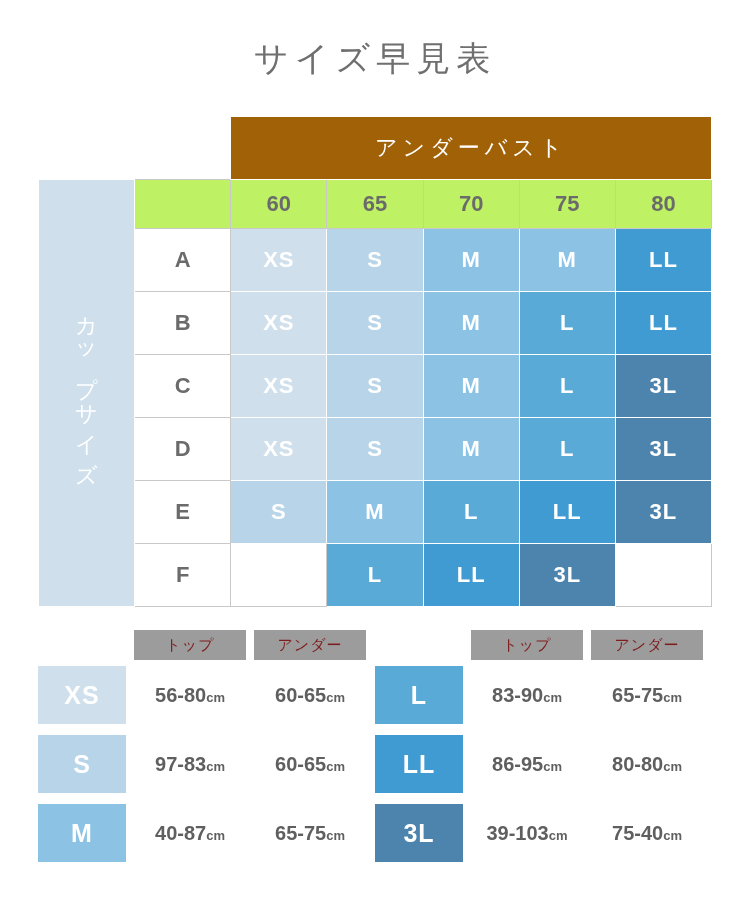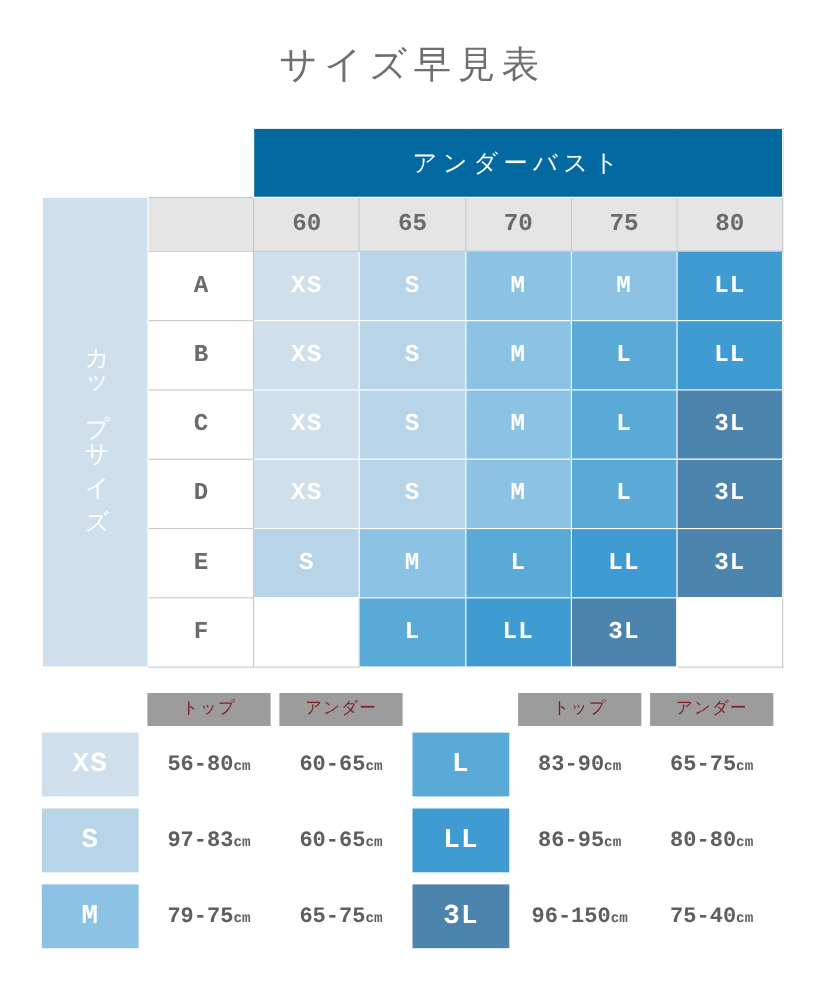--- a/index.html
+++ b/index.html
@@ -12,21 +12,20 @@
     background: #ffffff;
     font-family: "Liberation Sans", sans-serif;
     color: #6b6b6b;
     overflow: hidden;
   }
 
   .page {
     position: relative;
     width: 750px;
     height: 648px;
-    font-family: Liberation Mono, monospace;
   }
 
   
   .title {
     text-align: center;
     font-size: 34px;
     letter-spacing: 6px;
     color: #6f6f6f;
     font-weight: 400;
     padding-top: 36px;
@@ -46,21 +45,21 @@
     height: 62px;
     text-align: center;
     vertical-align: middle;
     font-size: 22px;
     font-weight: 700;
     border: 1px solid #ffffff;
     padding: 0;
   }
 
   .hdr-underbust {
-    background: #0369a1;
+    background: #a16207;
     color: #ffffff;
     font-size: 20px;
     letter-spacing: 5px;
     font-weight: 400 !important;
     height: 46px !important;
   }
   .corner-blank {
     background: #ffffff;
     border: none !important;
   }
@@ -73,21 +72,21 @@
     line-height: 1.25;
     width: 42px;
   }
   .cup-label-cell .vert {
     writing-mode: vertical-rl;
     text-orientation: upright;
     display: inline-block;
     letter-spacing: 4px;
   }
   .num-hdr {
-    background: #e5e5e5;
+    background: #bef264;
     color: #6b6b6b;
     font-size: 23px;
     font-weight: 700;
     border: 1px solid #c9c9c9 !important;
     height: 48px !important;
   }
   .num-hdr.blank {
     border-color: #c9c9c9 !important;
   }
   .row-label {
@@ -253,21 +252,21 @@
             <div class="legend-val"><span>56-80</span><span class="unit">cm</span></div>
             <div class="legend-val"><span>60-65</span><span class="unit">cm</span></div>
           </div>
           <div class="legend-row">
             <div class="legend-size" style="background: rgb(183, 212, 232);">S</div>
             <div class="legend-val"><span>97-83</span><span class="unit">cm</span></div>
             <div class="legend-val"><span>60-65</span><span class="unit">cm</span></div>
           </div>
           <div class="legend-row">
             <div class="legend-size" style="background: rgb(140, 195, 228);">M</div>
-            <div class="legend-val"><span>79-75</span><span class="unit">cm</span></div>
+            <div class="legend-val"><span>40-87</span><span class="unit">cm</span></div>
             <div class="legend-val"><span>65-75</span><span class="unit">cm</span></div>
           </div>
         </div>
     </div>
     <div class="legend-col">
       <div class="legend-head">
         <div class="lh">トップ</div>
         <div class="lh">アンダー</div>
       </div>
       <div id="legend-right-rows">
@@ -276,20 +275,20 @@
             <div class="legend-val"><span>83-90</span><span class="unit">cm</span></div>
             <div class="legend-val"><span>65-75</span><span class="unit">cm</span></div>
           </div>
           <div class="legend-row">
             <div class="legend-size" style="background: rgb(63, 155, 209);">LL</div>
             <div class="legend-val"><span>86-95</span><span class="unit">cm</span></div>
             <div class="legend-val"><span>80-80</span><span class="unit">cm</span></div>
           </div>
           <div class="legend-row">
             <div class="legend-size" style="background: rgb(77, 132, 173);">3L</div>
-            <div class="legend-val"><span>96-150</span><span class="unit">cm</span></div>
+            <div class="legend-val"><span>39-103</span><span class="unit">cm</span></div>
             <div class="legend-val"><span>75-40</span><span class="unit">cm</span></div>
           </div>
         </div>
     </div>
   </div>
 
 </div>
 
 </body></html>

